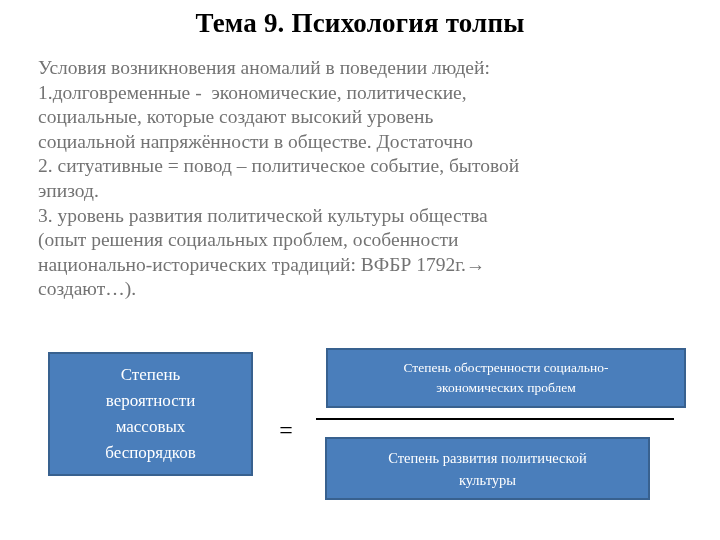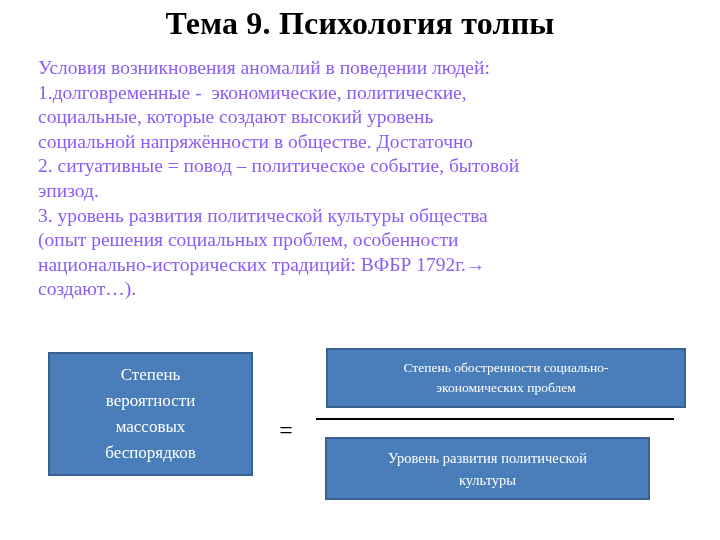--- a/index.html
+++ b/index.html
@@ -24,37 +24,37 @@
 
   
   .slide-title {
     position: absolute;
     left: 40px;
     top: 6px;
     width: 640px;
     text-align: center;
     font-family: "Liberation Serif", "DejaVu Serif", serif;
     font-weight: bold;
-    font-size: 32px;
+    font-size: 27px;
     line-height: 34px;
     letter-spacing: 0.2px;
     color: #000000;
     white-space: nowrap;
   }
 
   
   .body-block {
     position: absolute;
     left: 38px;
     top: 56px;
     width: 664px;
     font-size: 19.5px;
     line-height: 24.6px;
     text-align: left;
-    color: #8b5cf6;
+    color: #737373;
   }
   .body-line {
     white-space: pre-wrap;
     display: block;
   }
 
   
   .diagram {
     position: absolute;
     left: 0;
@@ -165,19 +165,19 @@
     <div class="equals-sign">=</div>
 
     <div class="blue-box" id="box-numerator">
       <span class="box-text">Степень обостренности социально-
 экономических проблем</span>
     </div>
 
     <div class="fraction-bar"></div>
 
     <div class="blue-box" id="box-denominator">
-      <span class="box-text">Уровень  развития политической
+      <span class="box-text">Степень  развития политической
 культуры</span>
     </div>
 
   </div>
 
 </div>
 
 </body></html>

